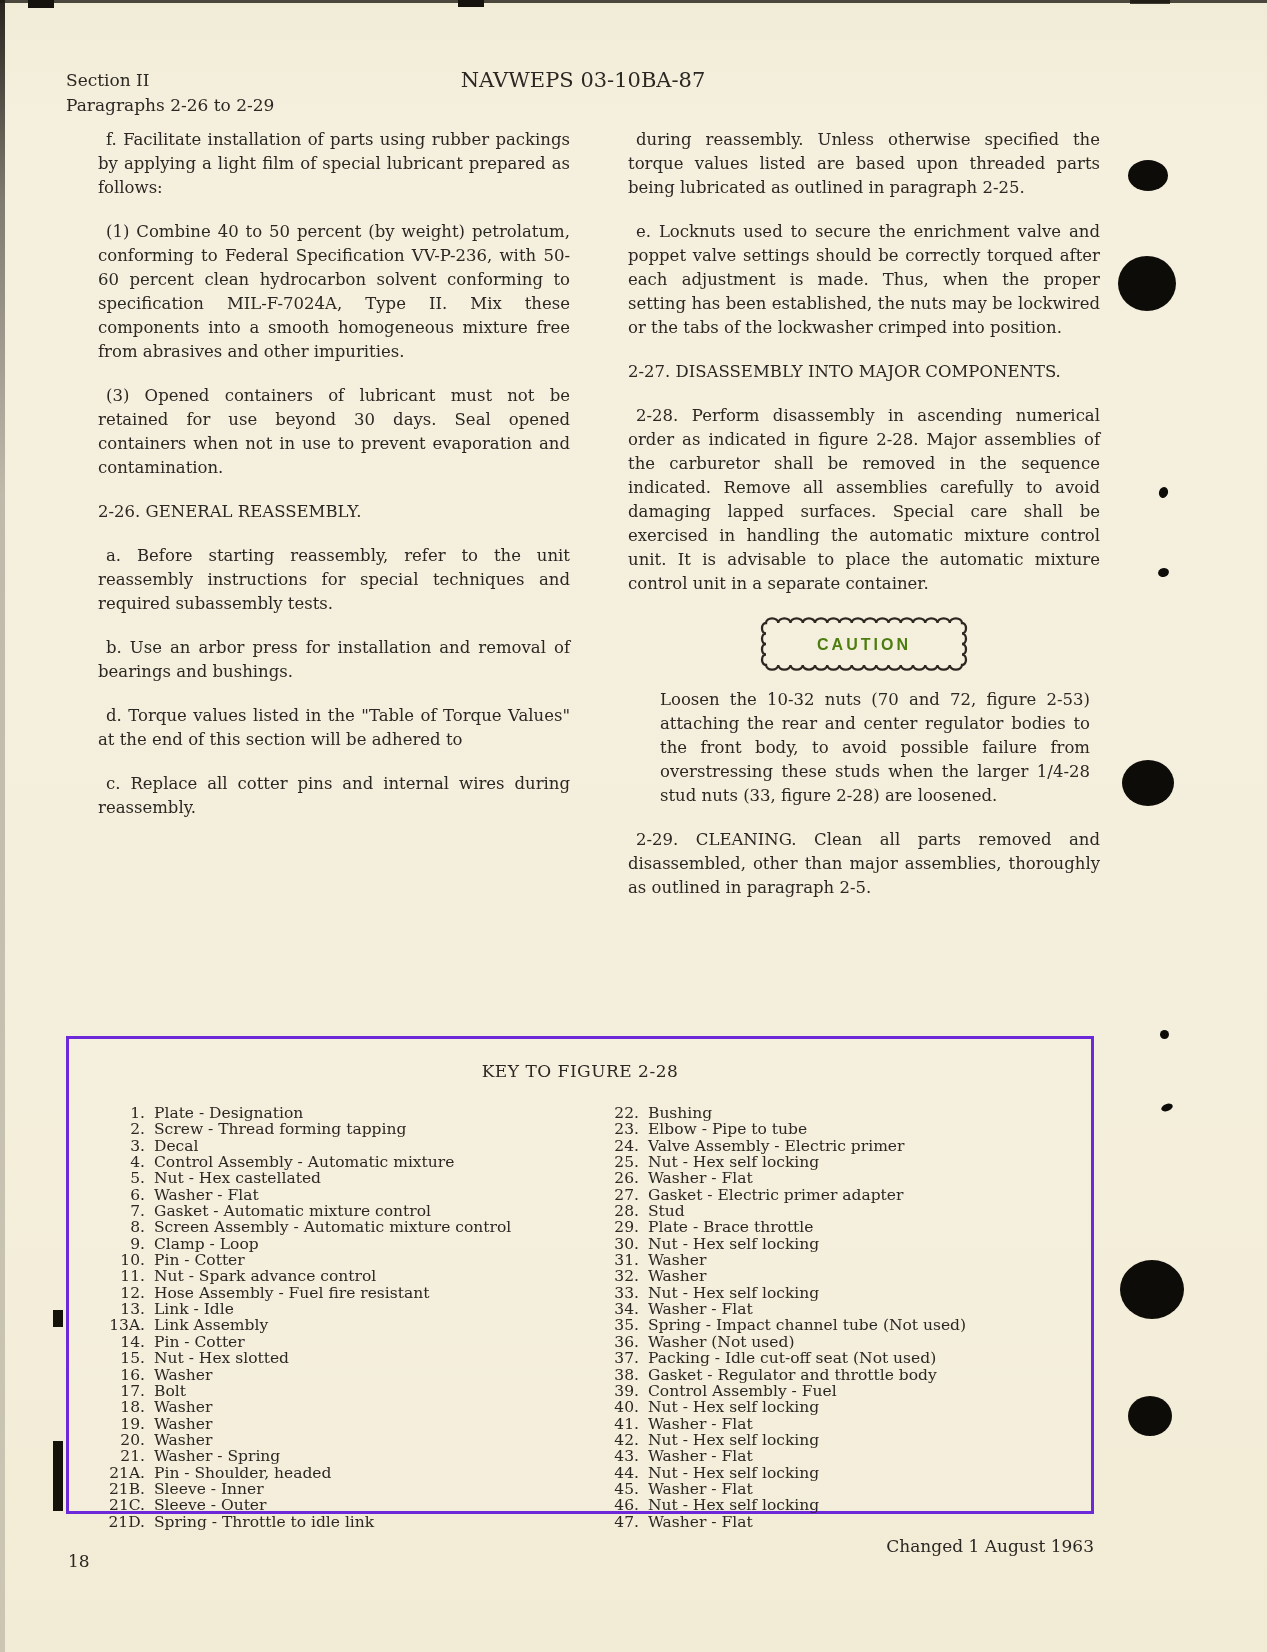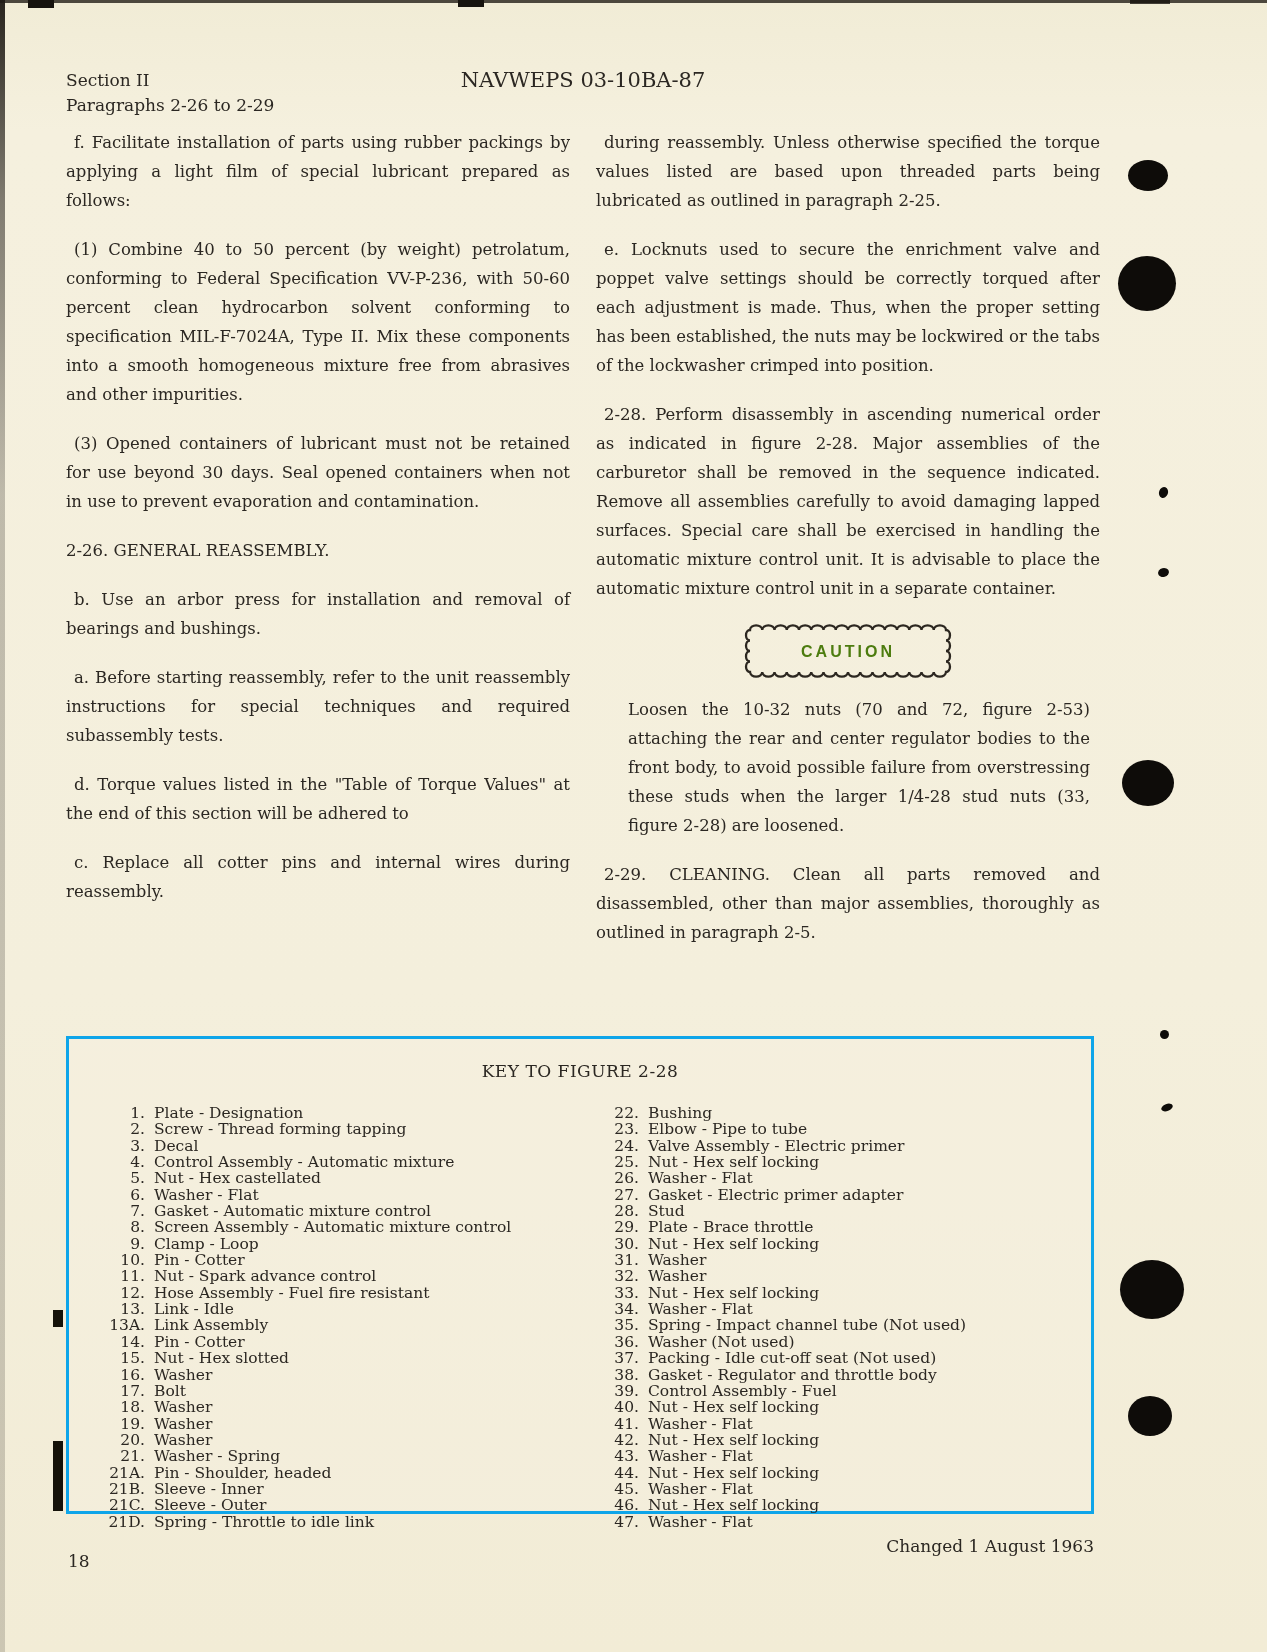--- a/index.html
+++ b/index.html
@@ -30,33 +30,33 @@
   .dot-g{left:1161px;top:1104px;width:12px;height:7px;transform:rotate(-20deg);}
   .dot-h{left:1120px;top:1260px;width:64px;height:59px;}
   .dot-i{left:1128px;top:1396px;width:44px;height:40px;}
 
   .content{position:absolute;left:66px;top:0;width:1034px;}
   .header{position:relative;height:0;}
   .hdr-left{position:absolute;left:0;top:68px;font-size:17px;line-height:25px;}
   .hdr-center{position:absolute;left:0;right:0;top:68px;text-align:center;font-size:21px;}
 
   .columns{position:absolute;left:0;top:128px;width:1034px;display:flex;gap:26px;}
-  .col{width:504px;font-size:16.5px;line-height:29px;text-align:justify;}
+  .col{width:504px;font-size:16.5px;line-height:24px;text-align:justify;margin-left:32px;}
   .col p{margin:0 0 20px 0;text-indent:8px;}
   .col p.heading{text-align:left;text-indent:0;margin-top:3px;}
 
   .caution-wrap{position:relative;width:210px;height:56px;margin:4px auto 16px auto;}
   .caution-wrap svg{position:absolute;inset:0;}
   .caution-label{position:absolute;inset:0;display:flex;align-items:center;justify-content:center;
     font-family:"Liberation Sans","DejaVu Sans",sans-serif;font-weight:bold;font-size:16px;
     letter-spacing:3px;color:#4d7c0f;padding-top:1px;}
   .caution-text{margin:0 10px 20px 32px !important;text-indent:0 !important;}
 
   .key-box{position:absolute;left:0;top:1036px;width:1028px;height:478px;
-    border:3px solid #0ea5e9;background:rgba(246,241,226,.35);box-sizing:border-box;}
+    border:3px solid #6d28d9;background:rgba(246,241,226,.35);box-sizing:border-box;}
   .key-title{text-align:center;font-size:17px;margin-top:22px;letter-spacing:.5px;}
   .key-cols{display:flex;margin-top:24px;padding:0 10px 0 24px;}
   .key-col{width:50%;font-size:15.5px;line-height:16.35px;}
   .key-item{display:flex;}
   .key-item .num{width:52px;text-align:right;flex:0 0 52px;}
   .key-item .lbl{padding-left:9px;white-space:nowrap;}
 
   .change-bar{position:absolute;background:#151209;width:10px;}
   .bar-13a{left:-13px;top:1310px;height:17px;}
   .bar-21{left:-13px;top:1441px;height:70px;}
@@ -94,28 +94,29 @@
       </div>
       <div class="hdr-center">NAVWEPS 03-10BA-87</div>
     </div>
 
     <div class="columns">
       <div class="col">
         <p>f. Facilitate installation of parts using rubber packings by applying a light film of special lubricant prepared as follows:</p>
         <p>(1) Combine 40 to 50 percent (by weight) petrolatum, conforming to Federal Specification VV-P-236, with 50-60 percent clean hydrocarbon solvent conforming to specification MIL-F-7024A, Type II. Mix these components into a smooth homogeneous mixture free from abrasives and other impurities.</p>
         <p>(3) Opened containers of lubricant must not be retained for use beyond 30 days. Seal opened containers when not in use to prevent evaporation and contamination.</p>
         <p class="heading">2-26. GENERAL REASSEMBLY.</p>
+        <p>a. Before starting reassembly, refer to the unit reassembly instructions for special techniques and required subassembly tests.</p>
         <p>b. Use an arbor press for installation and removal of bearings and bushings.</p>
-        <p>a. Before starting reassembly, refer to the unit reassembly instructions for special techniques and required subassembly tests.</p>
         <p>d. Torque values listed in the "Table of Torque Values" at the end of this section will be adhered to</p>
         <p>c. Replace all cotter pins and internal wires during reassembly.</p>
       </div>
       <div class="col">
         <p>during reassembly. Unless otherwise specified the torque values listed are based upon threaded parts being lubricated as outlined in paragraph 2-25.</p>
         <p>e. Locknuts used to secure the enrichment valve and poppet valve settings should be correctly torqued after each adjustment is made. Thus, when the proper setting has been established, the nuts may be lockwired or the tabs of the lockwasher crimped into position.</p>
+        <p class="heading">2-27. DISASSEMBLY INTO MAJOR COMPONENTS.</p>
         <p>2-28. Perform disassembly in ascending numerical order as indicated in figure 2-28. Major assemblies of the carburetor shall be removed in the sequence indicated. Remove all assemblies carefully to avoid damaging lapped surfaces. Special care shall be exercised in handling the automatic mixture control unit. It is advisable to place the automatic mixture control unit in a separate container.</p>
 
         <div class="caution-wrap">
           <svg viewBox="0 0 210 56" width="210" height="56">
             <path d="M 7 7 a 6.125 4.655 0 0 1 12.25 0 a 6.125 4.655 0 0 1 12.25 0 a 6.125 4.655 0 0 1 12.25 0 a 6.125 4.655 0 0 1 12.25 0 a 6.125 4.655 0 0 1 12.25 0 a 6.125 4.655 0 0 1 12.25 0 a 6.125 4.655 0 0 1 12.25 0 a 6.125 4.655 0 0 1 12.25 0 a 6.125 4.655 0 0 1 12.25 0 a 6.125 4.655 0 0 1 12.25 0 a 6.125 4.655 0 0 1 12.25 0 a 6.125 4.655 0 0 1 12.25 0 a 6.125 4.655 0 0 1 12.25 0 a 6.125 4.655 0 0 1 12.25 0 a 6.125 4.655 0 0 1 12.25 0 a 6.125 4.655 0 0 1 12.25 0 a 3.99 5.25 0 0 1 0 10.5 a 3.99 5.25 0 0 1 0 10.5 a 3.99 5.25 0 0 1 0 10.5 a 3.99 5.25 0 0 1 0 10.5 a 6.125 4.655 0 0 1 -12.25 0 a 6.125 4.655 0 0 1 -12.25 0 a 6.125 4.655 0 0 1 -12.25 0 a 6.125 4.655 0 0 1 -12.25 0 a 6.125 4.655 0 0 1 -12.25 0 a 6.125 4.655 0 0 1 -12.25 0 a 6.125 4.655 0 0 1 -12.25 0 a 6.125 4.655 0 0 1 -12.25 0 a 6.125 4.655 0 0 1 -12.25 0 a 6.125 4.655 0 0 1 -12.25 0 a 6.125 4.655 0 0 1 -12.25 0 a 6.125 4.655 0 0 1 -12.25 0 a 6.125 4.655 0 0 1 -12.25 0 a 6.125 4.655 0 0 1 -12.25 0 a 6.125 4.655 0 0 1 -12.25 0 a 6.125 4.655 0 0 1 -12.25 0 a 3.99 5.25 0 0 1 0 -10.5 a 3.99 5.25 0 0 1 0 -10.5 a 3.99 5.25 0 0 1 0 -10.5 a 3.99 5.25 0 0 1 0 -10.5 Z" fill="none" stroke="#2c2720" stroke-width="2.3"></path>
           </svg>
           <div class="caution-label">CAUTION</div>
         </div>
         <p class="caution-text">Loosen the 10-32 nuts (70 and 72, figure 2-53) attaching the rear and center regulator bodies to the front body, to avoid possible failure from overstressing these studs when the larger 1/4-28 stud nuts (33, figure 2-28) are loosened.</p>
 

